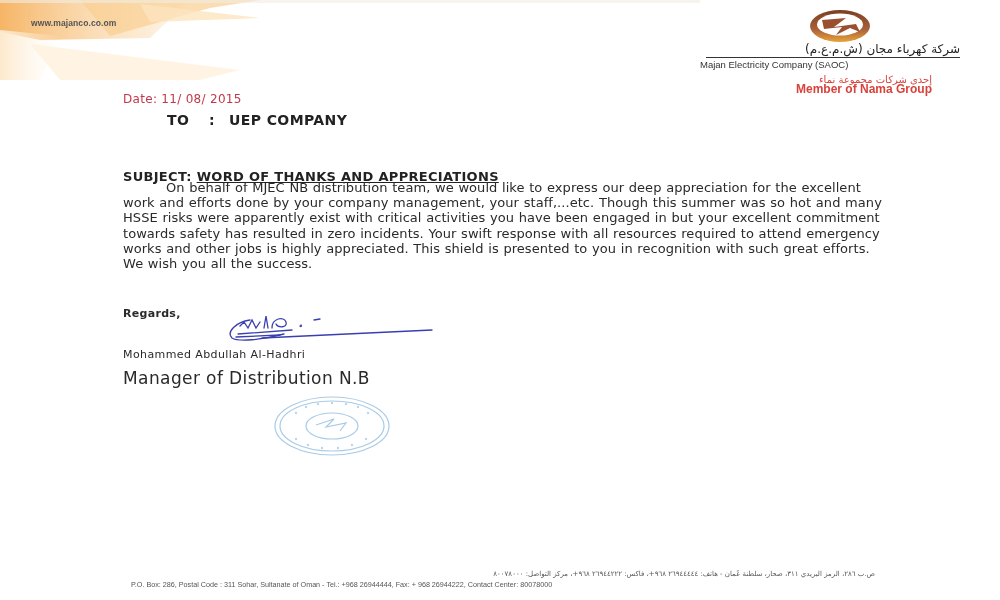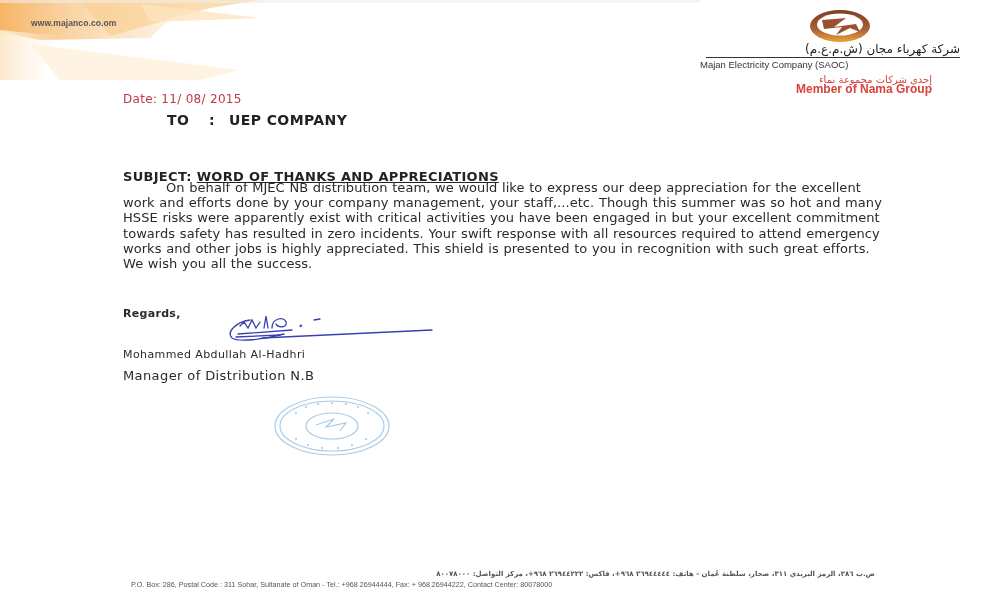--- a/index.html
+++ b/index.html
@@ -55,26 +55,26 @@
       text-indent: 43px; letter-spacing: 0.05px; word-spacing: 0.5px;
     }
     .regards {
       position: absolute; left: 123px; top: 307px; font-size: 11px; color: #2a2a2a; letter-spacing: 0.3px; font-weight: bold;
     }
     .signature { position: absolute; left: 222px; top: 308px; width: 220px; height: 40px; }
     .signer-name {
       position: absolute; left: 123px; top: 348px; font-size: 11px; color: #2a2a2a; letter-spacing: 0.4px;
     }
     .signer-title {
-      position: absolute; left: 123px; top: 368px; font-size: 13px; color: #2a2a2a; letter-spacing: 0.4px;
+      position: absolute; left: 123px; top: 368px; font-size: 17px; color: #2a2a2a; letter-spacing: 0.4px;
     }
     .stamp { position: absolute; left: 272px; top: 395px; width: 120px; height: 62px; }
     .footer-ar {
       position: absolute; left: 130px; top: 570px; width: 745px; text-align: right;
-      font-size: 7px; color: #555; direction: rtl; white-space: nowrap; overflow: hidden; font-weight: bold;
+      font-size: 7px; color: #555; direction: rtl; white-space: nowrap; overflow: hidden;
     }
     .footer-en {
       position: absolute; left: 131px; top: 580px;
       font-family: "Liberation Sans", sans-serif; font-size: 7.2px; color: #555; white-space: nowrap;
     }
   </style>
 </head>
 <body>
 
 <svg class="banner" viewBox="0 0 700 80">

